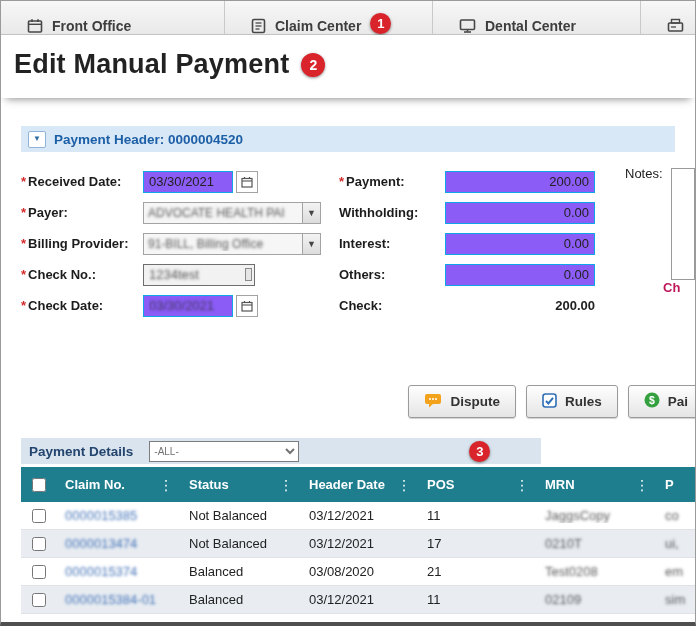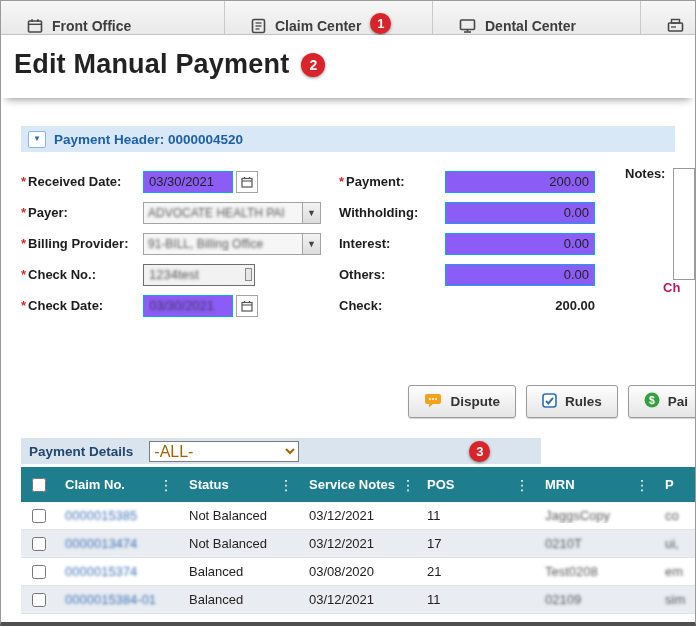--- a/index.html
+++ b/index.html
@@ -100,21 +100,21 @@
     white-space:nowrap; color:#333;
   }
   .combo-arr {
     width:18px; height:100%; border-left:1px solid #a3a3a3;
     background:linear-gradient(#f3f3f3,#dcdcdc); display:flex;
     align-items:center; justify-content:center; font-size:9px; color:#444;
   }
 
   .static-amount { width:150px; text-align:right; font-size:13px; font-weight:bold; color:#222; }
 
-  .notes-label { font-size:13px; font-weight:bold; color:#1c1c1c; margin:0 8px 0 14px; }
+  .notes-label { font-size:13px; font-weight:normal; color:#1c1c1c; margin:0 8px 0 14px; }
   .notes-box { width:130px; height:112px; border:1px solid #9a9a9a; background:#fff; align-self:flex-start; margin-top:2px; }
   .frow-notes { align-items:flex-start; height:auto; }
   .right-partial { position:absolute; top:114px; left:52px; font-size:13px; font-weight:bold; color:#be185d; }
 
   
   .blurtxt  { color:transparent !important; text-shadow:0 0 3px rgba(45,45,45,.8); }
   .blurlink { color:transparent !important; text-shadow:0 0 3px rgba(54,104,178,.95);
               text-decoration:none; border-bottom:1px solid rgba(54,104,178,.45); cursor:pointer; }
 
   
@@ -129,22 +129,22 @@
   .btn-paid { padding-right:34px; }
 
   
   .details-bar {
     margin-top:20px; width:520px; height:26px;
     background:var(--details_bar_bg,#dae4ee);
     display:flex; align-items:center;
   }
   .details-title { font-size:13.5px; font-weight:bold; color:var(--details_text,#23456e); margin:0 16px 0 8px; }
   .details-filter {
-    width:150px; height:21px; font-family:inherit; font-size:16px;
-    border:1px solid #7d7d7d; background:#fff; color:#a16207;
+    width:150px; height:21px; font-family:inherit; font-size:10px;
+    border:1px solid #7d7d7d; background:#fff; color:#737373;
   }
   .details-badge { margin-left:170px; }
 
   
   .tbl { margin-top:3px; width:726px; }
   .tr { display:grid; grid-template-columns:36px 124px 120px 118px 118px 120px 90px; align-items:center; }
   .th-row { background:var(--table_header,#1e7e8e); height:35px; }
   .td { padding:0 8px; font-size:13px; color:#222; overflow:hidden; white-space:nowrap; }
   .th {
     color:#fff; font-weight:bold; font-size:13px; display:flex;
@@ -354,21 +354,21 @@
             </div>
           <div class="td th">
               <span>Claim No.</span>
               <span class="colmenu">⋮</span>
             </div>
           <div class="td th">
               <span>Status</span>
               <span class="colmenu">⋮</span>
             </div>
           <div class="td th">
-              <span>Service Notes</span>
+              <span>Header Date</span>
               <span class="colmenu">⋮</span>
             </div>
           <div class="td th">
               <span>POS</span>
               <span class="colmenu">⋮</span>
             </div>
           <div class="td th">
               <span>MRN</span>
               <span class="colmenu">⋮</span>
             </div>

